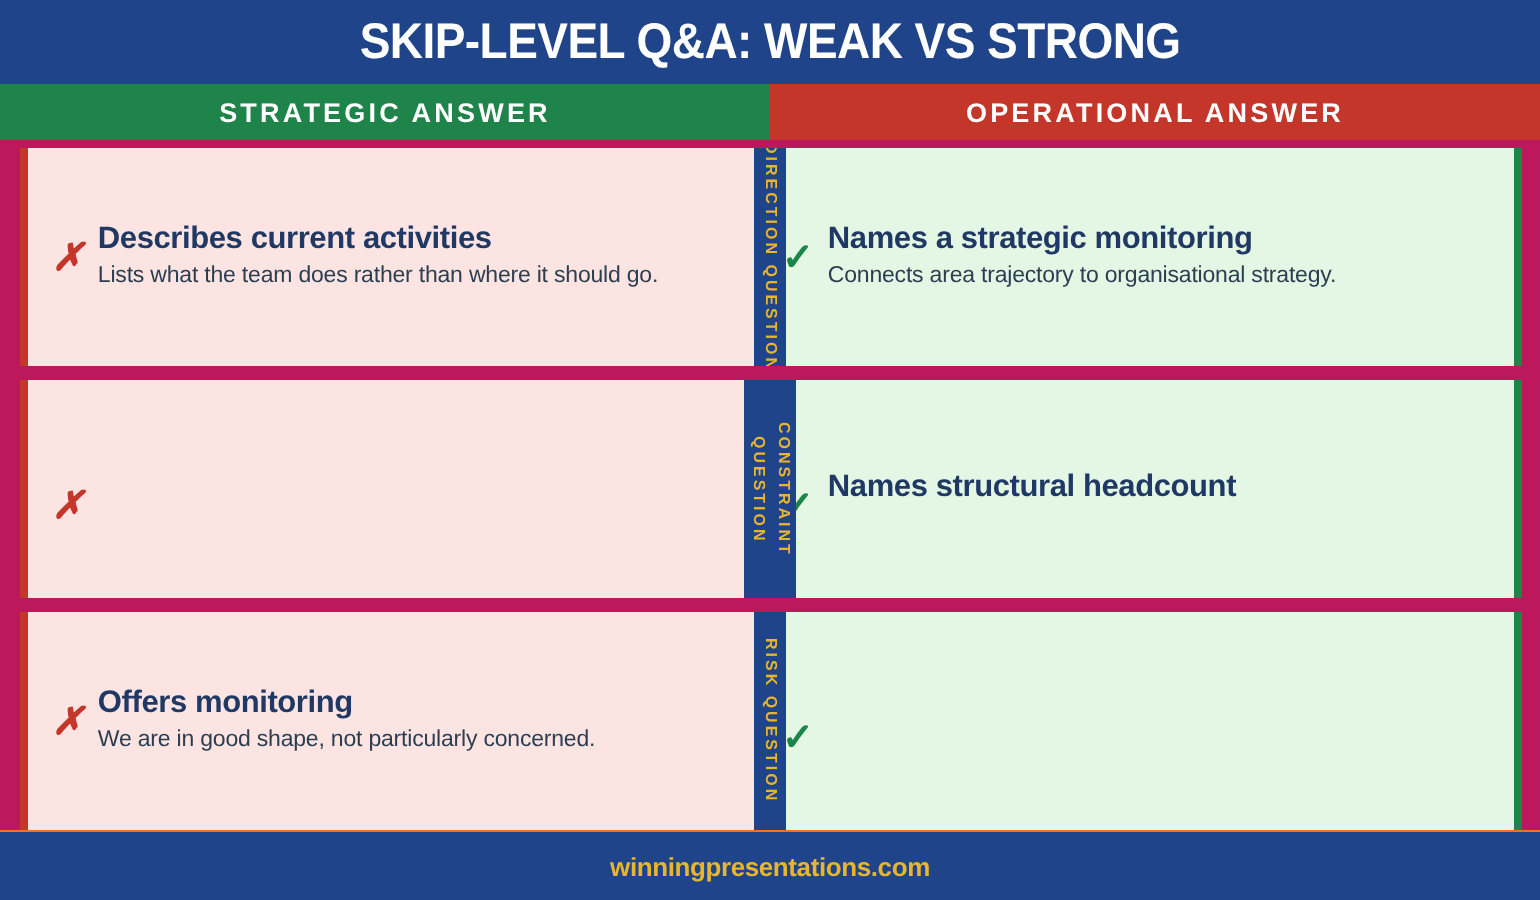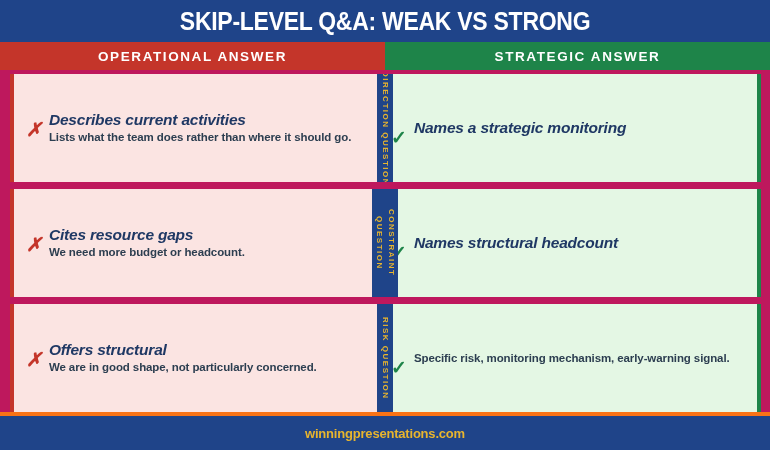--- a/index.html
+++ b/index.html
@@ -152,26 +152,25 @@
 
   .entry-body { display: flex; flex-direction: column; }
 
   .entry-title {
     color: #1f3864;
     font-size: 15.5px;
     font-weight: bold;
     line-height: 1.15;
     letter-spacing: -0.2px;
     white-space: nowrap;
-    font-style: italic;
   }
   .entry-sub {
     color: #2c3e50;
     font-size: 11.5px;
-    font-weight: 700;
+    font-weight: 400;
     line-height: 1.3;
     margin-top: 2px;
     letter-spacing: -0.1px;
     white-space: nowrap;
   }
 
   
   .center-tab {
     position: absolute;
     left: 50%;
@@ -203,21 +202,21 @@
     font-family: "Liberation Sans Narrow", "Liberation Sans", sans-serif;
     line-height: 1.55;
     text-align: center;
   }
   .tab-label.two-line { white-space: normal; }
 
   
   .footer {
     height: 34px;
     background: #1f4489;
-    border-top: 4px solid #f97316;
+    border-top: 1px solid #f97316;
     display: flex;
     align-items: center;
     justify-content: center;
     flex: 0 0 auto;
   }
   .footer-text {
     color: #e8b52e;
     font-size: 13px;
     font-weight: bold;
     letter-spacing: -0.2px;
@@ -227,25 +226,25 @@
 </head>
 <body>
 
 <div class="poster">
 
   <div class="title-bar">
     <div class="title-text">SKIP-LEVEL Q&amp;A: WEAK VS STRONG</div>
   </div>
 
   <div class="band-row">
+    <div class="band band-right">
+      <span class="band-text">STRATEGIC ANSWER</span>
+    </div>
     <div class="band band-left">
       <span class="band-text">OPERATIONAL ANSWER</span>
-    </div>
-    <div class="band band-right">
-      <span class="band-text">STRATEGIC ANSWER</span>
     </div>
   </div>
 
   <div class="rows">
 
     <div class="row">
       <div class="half-left">
         <div class="card-weak">
           <div class="entry">
             <span class="mark mark-x">✗</span>
@@ -258,35 +257,32 @@
       </div>
       <div class="center-tab narrow">
         <span class="tab-label">DIRECTION QUESTION</span>
       </div>
       <div class="half-right">
         <div class="card-strong">
           <div class="entry">
             <span class="mark mark-check">✓</span>
             <span class="entry-body">
               <span class="entry-title">Names a strategic monitoring</span>
+              <span class="entry-sub">Connects area trajectory to organisational strategy.</span>
             </span>
           </div>
         </div>
       </div>
     </div>
 
     <div class="row">
       <div class="half-left">
         <div class="card-weak">
           <div class="entry">
             <span class="mark mark-x">✗</span>
-            <span class="entry-body">
-              <span class="entry-title">Cites resource gaps</span>
-              <span class="entry-sub">We need more budget or headcount.</span>
-            </span>
           </div>
         </div>
       </div>
       <div class="center-tab wide">
         <span class="tab-label two-line">CONSTRAINT QUESTION</span>
       </div>
       <div class="half-right">
         <div class="card-strong">
           <div class="entry">
             <span class="mark mark-check">✓</span>
@@ -297,35 +293,34 @@
         </div>
       </div>
     </div>
 
     <div class="row">
       <div class="half-left">
         <div class="card-weak">
           <div class="entry">
             <span class="mark mark-x">✗</span>
             <span class="entry-body">
-              <span class="entry-title">Offers structural</span>
+              <span class="entry-title">Offers monitoring</span>
               <span class="entry-sub">We are in good shape, not particularly concerned.</span>
             </span>
           </div>
         </div>
       </div>
       <div class="center-tab narrow">
         <span class="tab-label">RISK QUESTION</span>
       </div>
       <div class="half-right">
         <div class="card-strong">
           <div class="entry">
             <span class="mark mark-check">✓</span>
             <span class="entry-body">
-              <span class="entry-sub">Specific risk, monitoring mechanism, early-warning signal.</span>
             </span>
           </div>
         </div>
       </div>
     </div>
 
   </div>
 
   <div class="footer">
     <span class="footer-text">winningpresentations.com</span>

